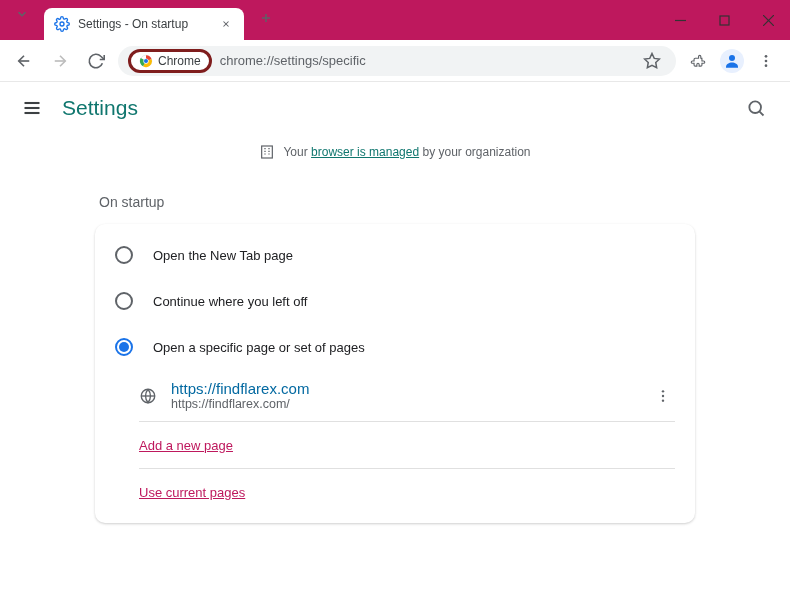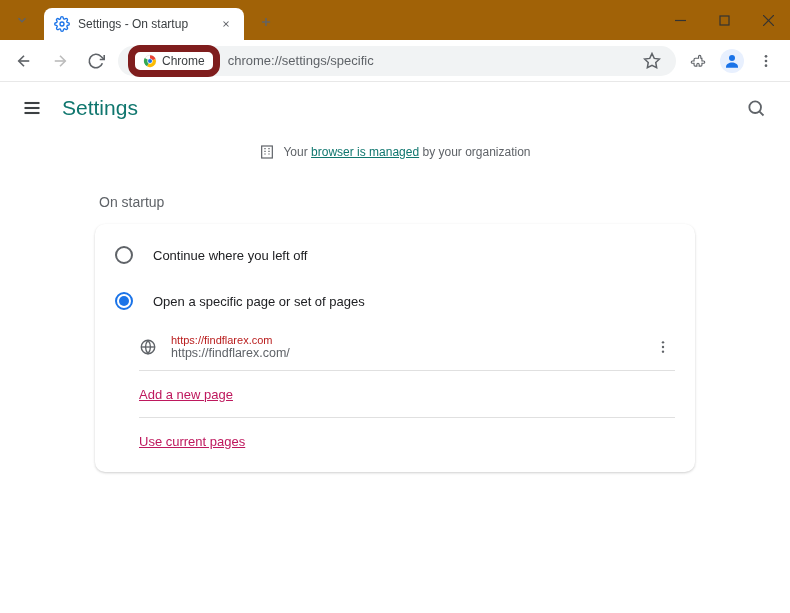--- a/index.html
+++ b/index.html
@@ -1,34 +1,34 @@
 <!DOCTYPE html>
 <html><head>
 <meta charset="utf-8">
 <style>
 * { margin: 0; padding: 0; box-sizing: border-box; font-family: 'Segoe UI', Arial, sans-serif; }
 body { width: 790px; height: 613px; background: #fff; overflow: hidden; position: relative; }
 
 
-.tab-strip { height: 40px; background: #a16207; display: flex; align-items: center; padding-left: 8px; position: relative; }
+.tab-strip { height: 40px; background: #be185d; display: flex; padding-left: 8px; position: relative; }
 .win-controls { position: absolute; right: 0; top: 0; display: flex; height: 40px; }
 .win-btn { width: 44px; height: 40px; display: flex; align-items: center; justify-content: center; color: #333; }
 .tab-list-btn { width: 28px; height: 28px; border-radius: 6px; display: flex; align-items: center; justify-content: center; margin-right: 8px; }
 .tab { background: #fff; height: 32px; border-radius: 8px 8px 0 0; display: flex; align-items: center; padding: 0 10px; min-width: 200px; position: relative; margin-top: 8px; }
 .tab-icon { width: 16px; height: 16px; margin-right: 8px; color: #5f6368; }
 .tab-title { font-size: 12px; color: #3c4043; flex: 1; }
 .tab-close { width: 16px; height: 16px; display: flex; align-items: center; justify-content: center; border-radius: 50%; color: #5f6368; }
 .new-tab-btn { width: 28px; height: 28px; display: flex; align-items: center; justify-content: center; margin-left: 8px; margin-top: 4px; color: #5f6368; }
 
 
 .toolbar { height: 42px; background: #fff; display: flex; align-items: center; padding: 0 10px; gap: 8px; border-bottom: 1px solid #e8e8e8; }
 .nav-btn { width: 28px; height: 28px; display: flex; align-items: center; justify-content: center; border-radius: 50%; color: #5f6368; }
 .nav-btn.disabled { color: #bdbdbd; }
 .omnibox { flex: 1; height: 30px; background: #f1f3f4; border-radius: 15px; display: flex; align-items: center; padding: 0 10px; gap: 8px; }
-.chrome-chip { display: flex; align-items: center; gap: 5px; background: #fff; border-radius: 12px; padding: 2px 8px; font-size: 12px; color: #3c4043; border: 7px solid #7f1d1d; }
+.chrome-chip { display: flex; align-items: center; gap: 5px; background: #fff; border-radius: 12px; padding: 2px 8px; font-size: 12px; color: #3c4043; border: 3px solid #7f1d1d; }
 .chrome-chip svg { width:14px; height:14px; }
 .url-text { font-size: 13px; color: #5f6368; }
 .toolbar-icon { width: 28px; height: 28px; display: flex; align-items: center; justify-content: center; color: #5f6368; border-radius: 50%; }
 .avatar { width: 24px; height: 24px; border-radius: 50%; background: #e8f0fe; display: flex; align-items: center; justify-content: center; }
 
 
 .settings-header { height: 52px; display: flex; align-items: center; padding: 0 20px; gap: 18px; }
 .hamburger { width: 24px; height: 24px; display: flex; align-items: center; justify-content: center; }
 .settings-title { font-size: 21px; color: #0f766e; font-weight: 400; }
 .search-settings { margin-left: auto; width: 28px; height: 28px; display: flex; align-items: center; justify-content: center; color: #5f6368; }
@@ -45,21 +45,21 @@
 
 .radio-row { display: flex; align-items: center; padding: 14px 20px; gap: 20px; }
 .radio { width: 18px; height: 18px; border: 2px solid #5f6368; border-radius: 50%; flex-shrink: 0; position: relative; }
 .radio.selected { border-color: #1a73e8; }
 .radio.selected::after { content: ''; position: absolute; width: 10px; height: 10px; background: #1a73e8; border-radius: 50%; top: 2px; left: 2px; }
 .radio-label { font-size: 13px; color: #202124; }
 
 .page-row { display: flex; align-items: center; padding: 10px 20px 10px 44px; gap: 14px; }
 .globe-icon { width: 18px; height: 18px; color: #5f6368; flex-shrink: 0; }
 .page-info { flex: 1; }
-.page-title { font-size: 11px; color: #b91c1c; }
+.page-title { font-size: 15px; color: #0369a1; }
 .page-url { font-size: 12.5px; color: #5f6368; }
 .page-menu { width: 24px; height: 24px; display: flex; align-items: center; justify-content: center; color: #5f6368; }
 
 .divider-wrap { padding: 0 20px 0 44px; }
 .divider { height: 1px; background: #e0e0e0; }
 
 .link-row { padding: 14px 20px 14px 44px; }
 .link-row a { color: #be185d; font-size: 13px; }
 
 svg { display: block; }
@@ -203,20 +203,24 @@
           <line x1="14" y1="15" x2="16" y2="15"></line>
         </svg>
       </span>
     <span><span>Your </span><a href="#">browser is managed</a><span> by your organization</span></span>
   </div>
 
   <div class="section-wrapper">
     <div class="section-label">On startup</div>
     <div class="card">
 
+      <div class="radio-row">
+        <div class="radio"></div>
+        <span class="radio-label">Open the New Tab page</span>
+      </div>
 
       <div class="radio-row">
         <div class="radio"></div>
         <span class="radio-label">Continue where you left off</span>
       </div>
 
       <div class="radio-row">
         <div class="radio selected"></div>
         <span class="radio-label">Open a specific page or set of pages</span>
       </div>

